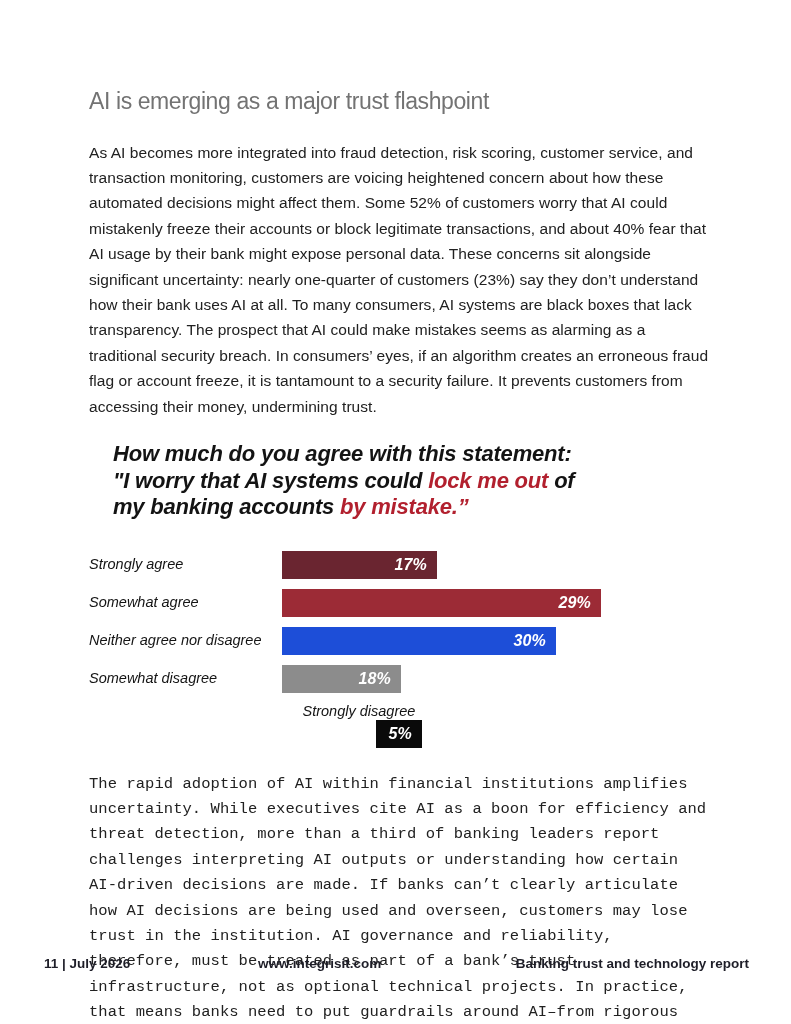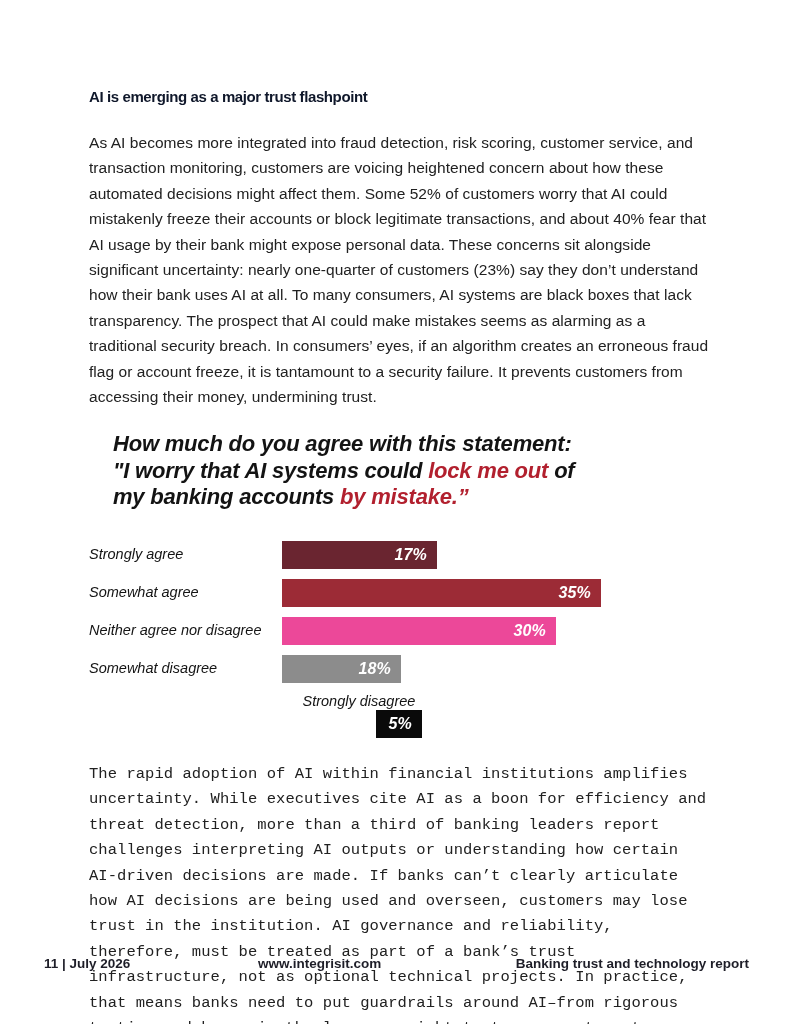--- a/index.html
+++ b/index.html
@@ -17,24 +17,24 @@
   }
 
   .content {
     position: absolute;
     left: 89px;
     top: 88px;
     width: 620px;
   }
 
   h1.doc-heading {
-    font-size: 15px;
-    font-weight: bold;
+    font-size: 23px;
+    font-weight: normal;
     letter-spacing: -0.4px;
-    color: #0f172a;
+    color: #737373;
     line-height: 1.2;
   }
 
   p.body-text {
     margin-top: 24px;
     font-size: 15.5px;
     line-height: 25.4px;
     color: #212121;
     letter-spacing: 0.05px;
   }
@@ -133,28 +133,28 @@
             <div class="bar-track">
               <div class="bar" style="width: 155px; background: rgb(106, 37, 48);">
                 <span class="bar-value">17%</span>
               </div>
             </div>
           </div>
           <div class="bar-row">
             <div class="bar-label">Somewhat agree</div>
             <div class="bar-track">
               <div class="bar" style="width: 319px; background: rgb(156, 43, 54);">
-                <span class="bar-value">35%</span>
+                <span class="bar-value">29%</span>
               </div>
             </div>
           </div>
           <div class="bar-row">
             <div class="bar-label">Neither agree nor disagree</div>
             <div class="bar-track">
-              <div class="bar" style="width: 274px; background: #ec4899;">
+              <div class="bar" style="width: 274px; background: #1d4ed8;">
                 <span class="bar-value">30%</span>
               </div>
             </div>
           </div>
           <div class="bar-row">
             <div class="bar-label">Somewhat disagree</div>
             <div class="bar-track">
               <div class="bar" style="width: 119px; background: rgb(140, 140, 140);">
                 <span class="bar-value">18%</span>
               </div>

